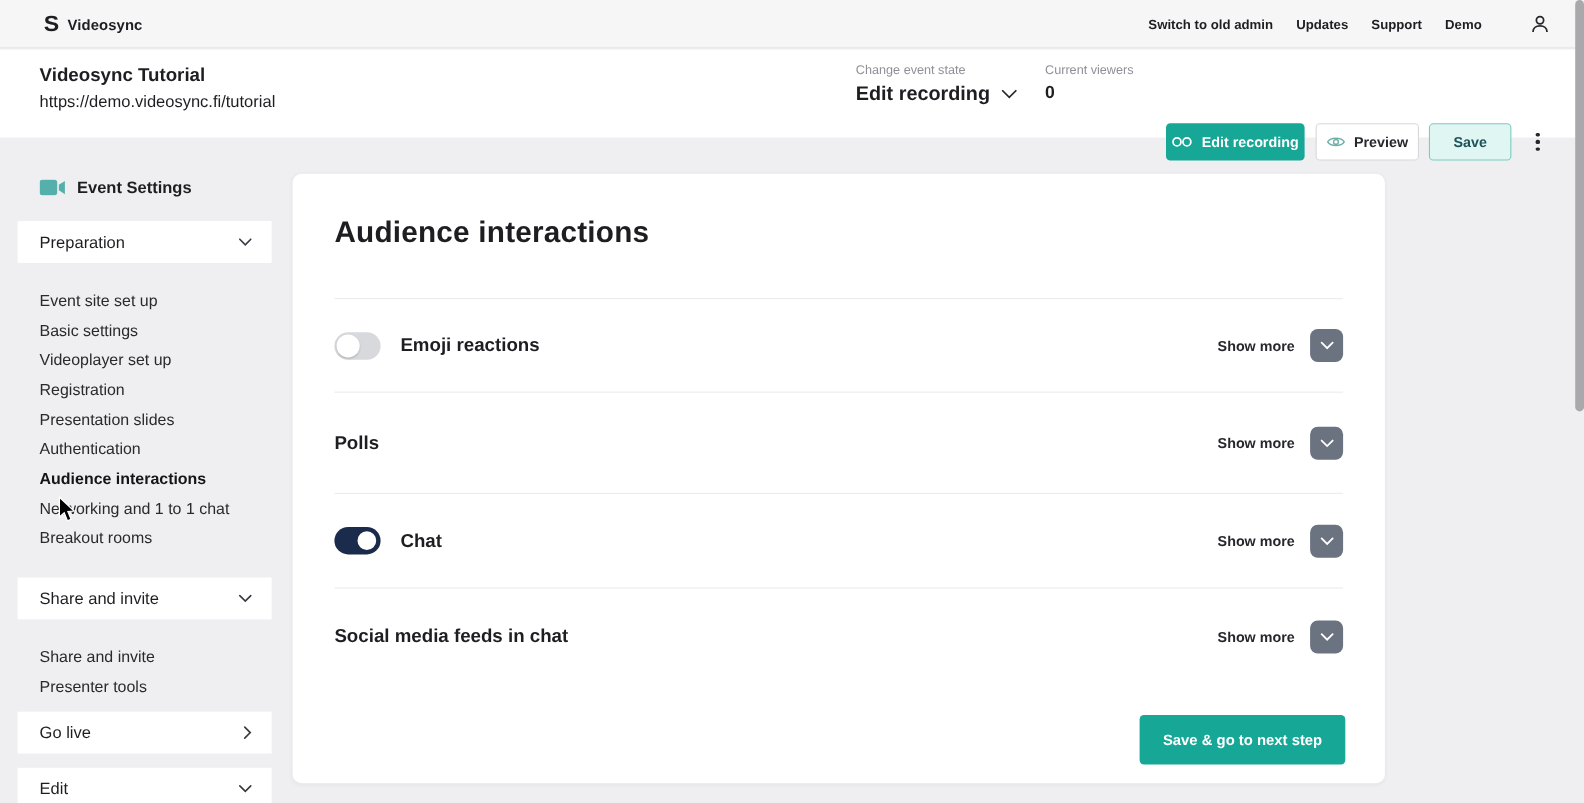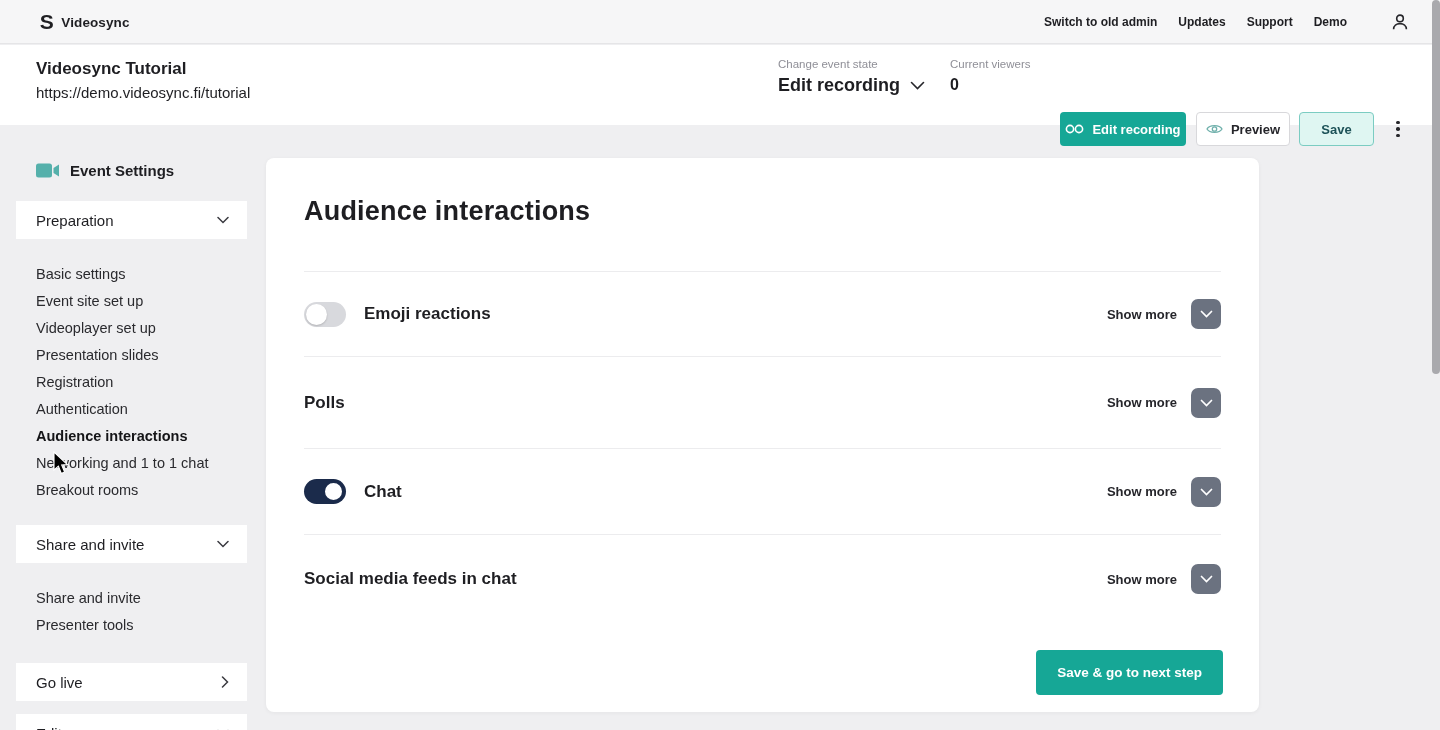--- a/index.html
+++ b/index.html
@@ -64,21 +64,21 @@
     height:38px; background:#ffffff; display:flex; align-items:center; justify-content:space-between;
     padding:0 18px 0 20px; font-size:15px; font-weight:500; cursor:pointer;
   }
   .row-prep { margin-top:22px; }
   .side-list { list-style:none; padding:0 0 0 20px; }
   .side-list.prep { margin-top:22px; }
   .side-list li { font-size:14.5px; line-height:27px; color:#2a2a2e; cursor:pointer; white-space:nowrap; }
   .side-list li.active { font-weight:700; color:#151518; }
   .row-share { margin-top:21px; }
   .side-list.share { margin-top:22px; }
-  .row-golive { margin-top:24px; }
+  .row-golive { margin-top:8px; }
   .row-edit { margin-top:13px; }
   .chev { display:block; }
 
   
   .main-card {
     position:absolute; left:266px; top:158px; width:993px; height:554px;
     background:#ffffff; border-radius:8px; box-shadow:0 1px 4px rgba(30,30,34,0.05);
     padding:0 38px;
   }
   .main-heading { padding-top:38px; font-size:27px; font-weight:700; letter-spacing:0.2px; }
@@ -187,25 +187,25 @@
   </div>
 
   <div class="side-row row-prep">
     <span>Preparation</span>
     <svg class="chev" width="12" height="8" viewBox="0 0 12 8" fill="none" stroke="#3a3a40" stroke-width="1.5" stroke-linecap="round">
         <path d="M1 1.5 L6 6.5 L11 1.5"></path>
       </svg>
   </div>
 
   <ul class="side-list prep">
+    <li>Event site set up</li>
     <li>Basic settings</li>
-    <li>Event site set up</li>
     <li>Videoplayer set up</li>
+    <li>Registration</li>
     <li>Presentation slides</li>
-    <li>Registration</li>
     <li>Authentication</li>
     <li class="active">Audience interactions</li>
     <li>Networking and 1 to 1 chat</li>
     <li>Breakout rooms</li>
   </ul>
 
   <div class="side-row row-share">
     <span>Share and invite</span>
     <svg class="chev" width="12" height="8" viewBox="0 0 12 8" fill="none" stroke="#3a3a40" stroke-width="1.5" stroke-linecap="round">
         <path d="M1 1.5 L6 6.5 L11 1.5"></path>

